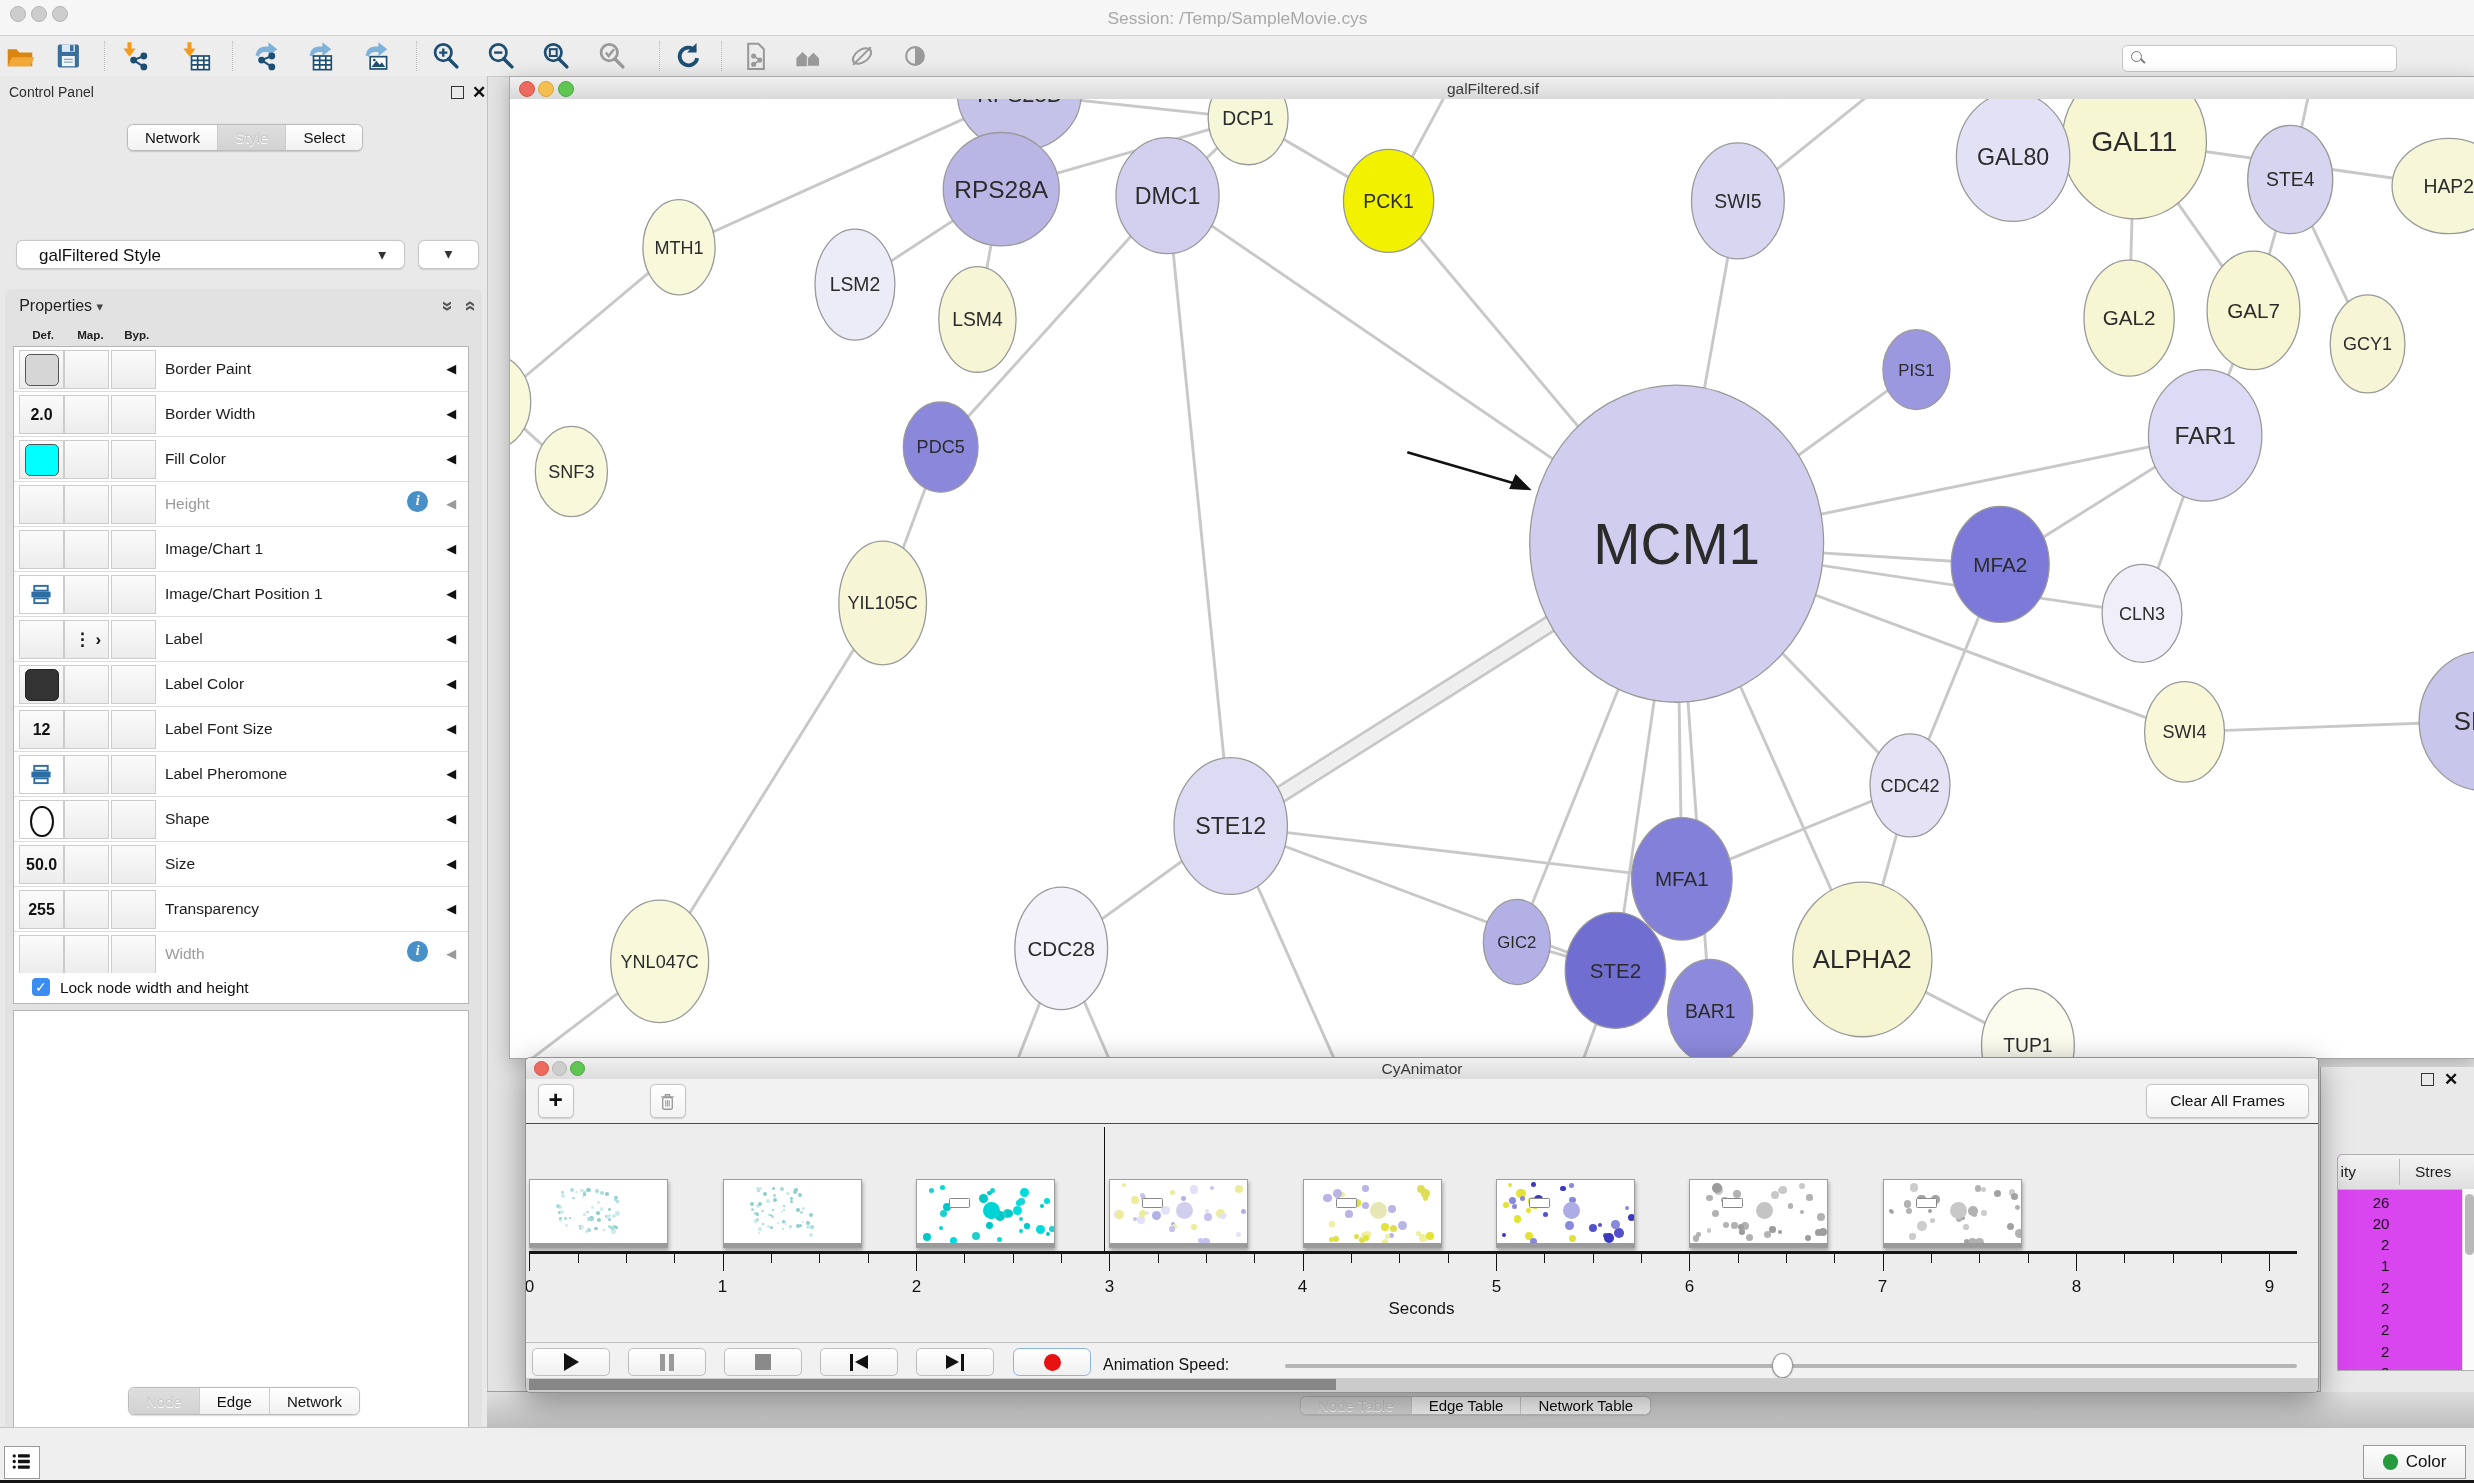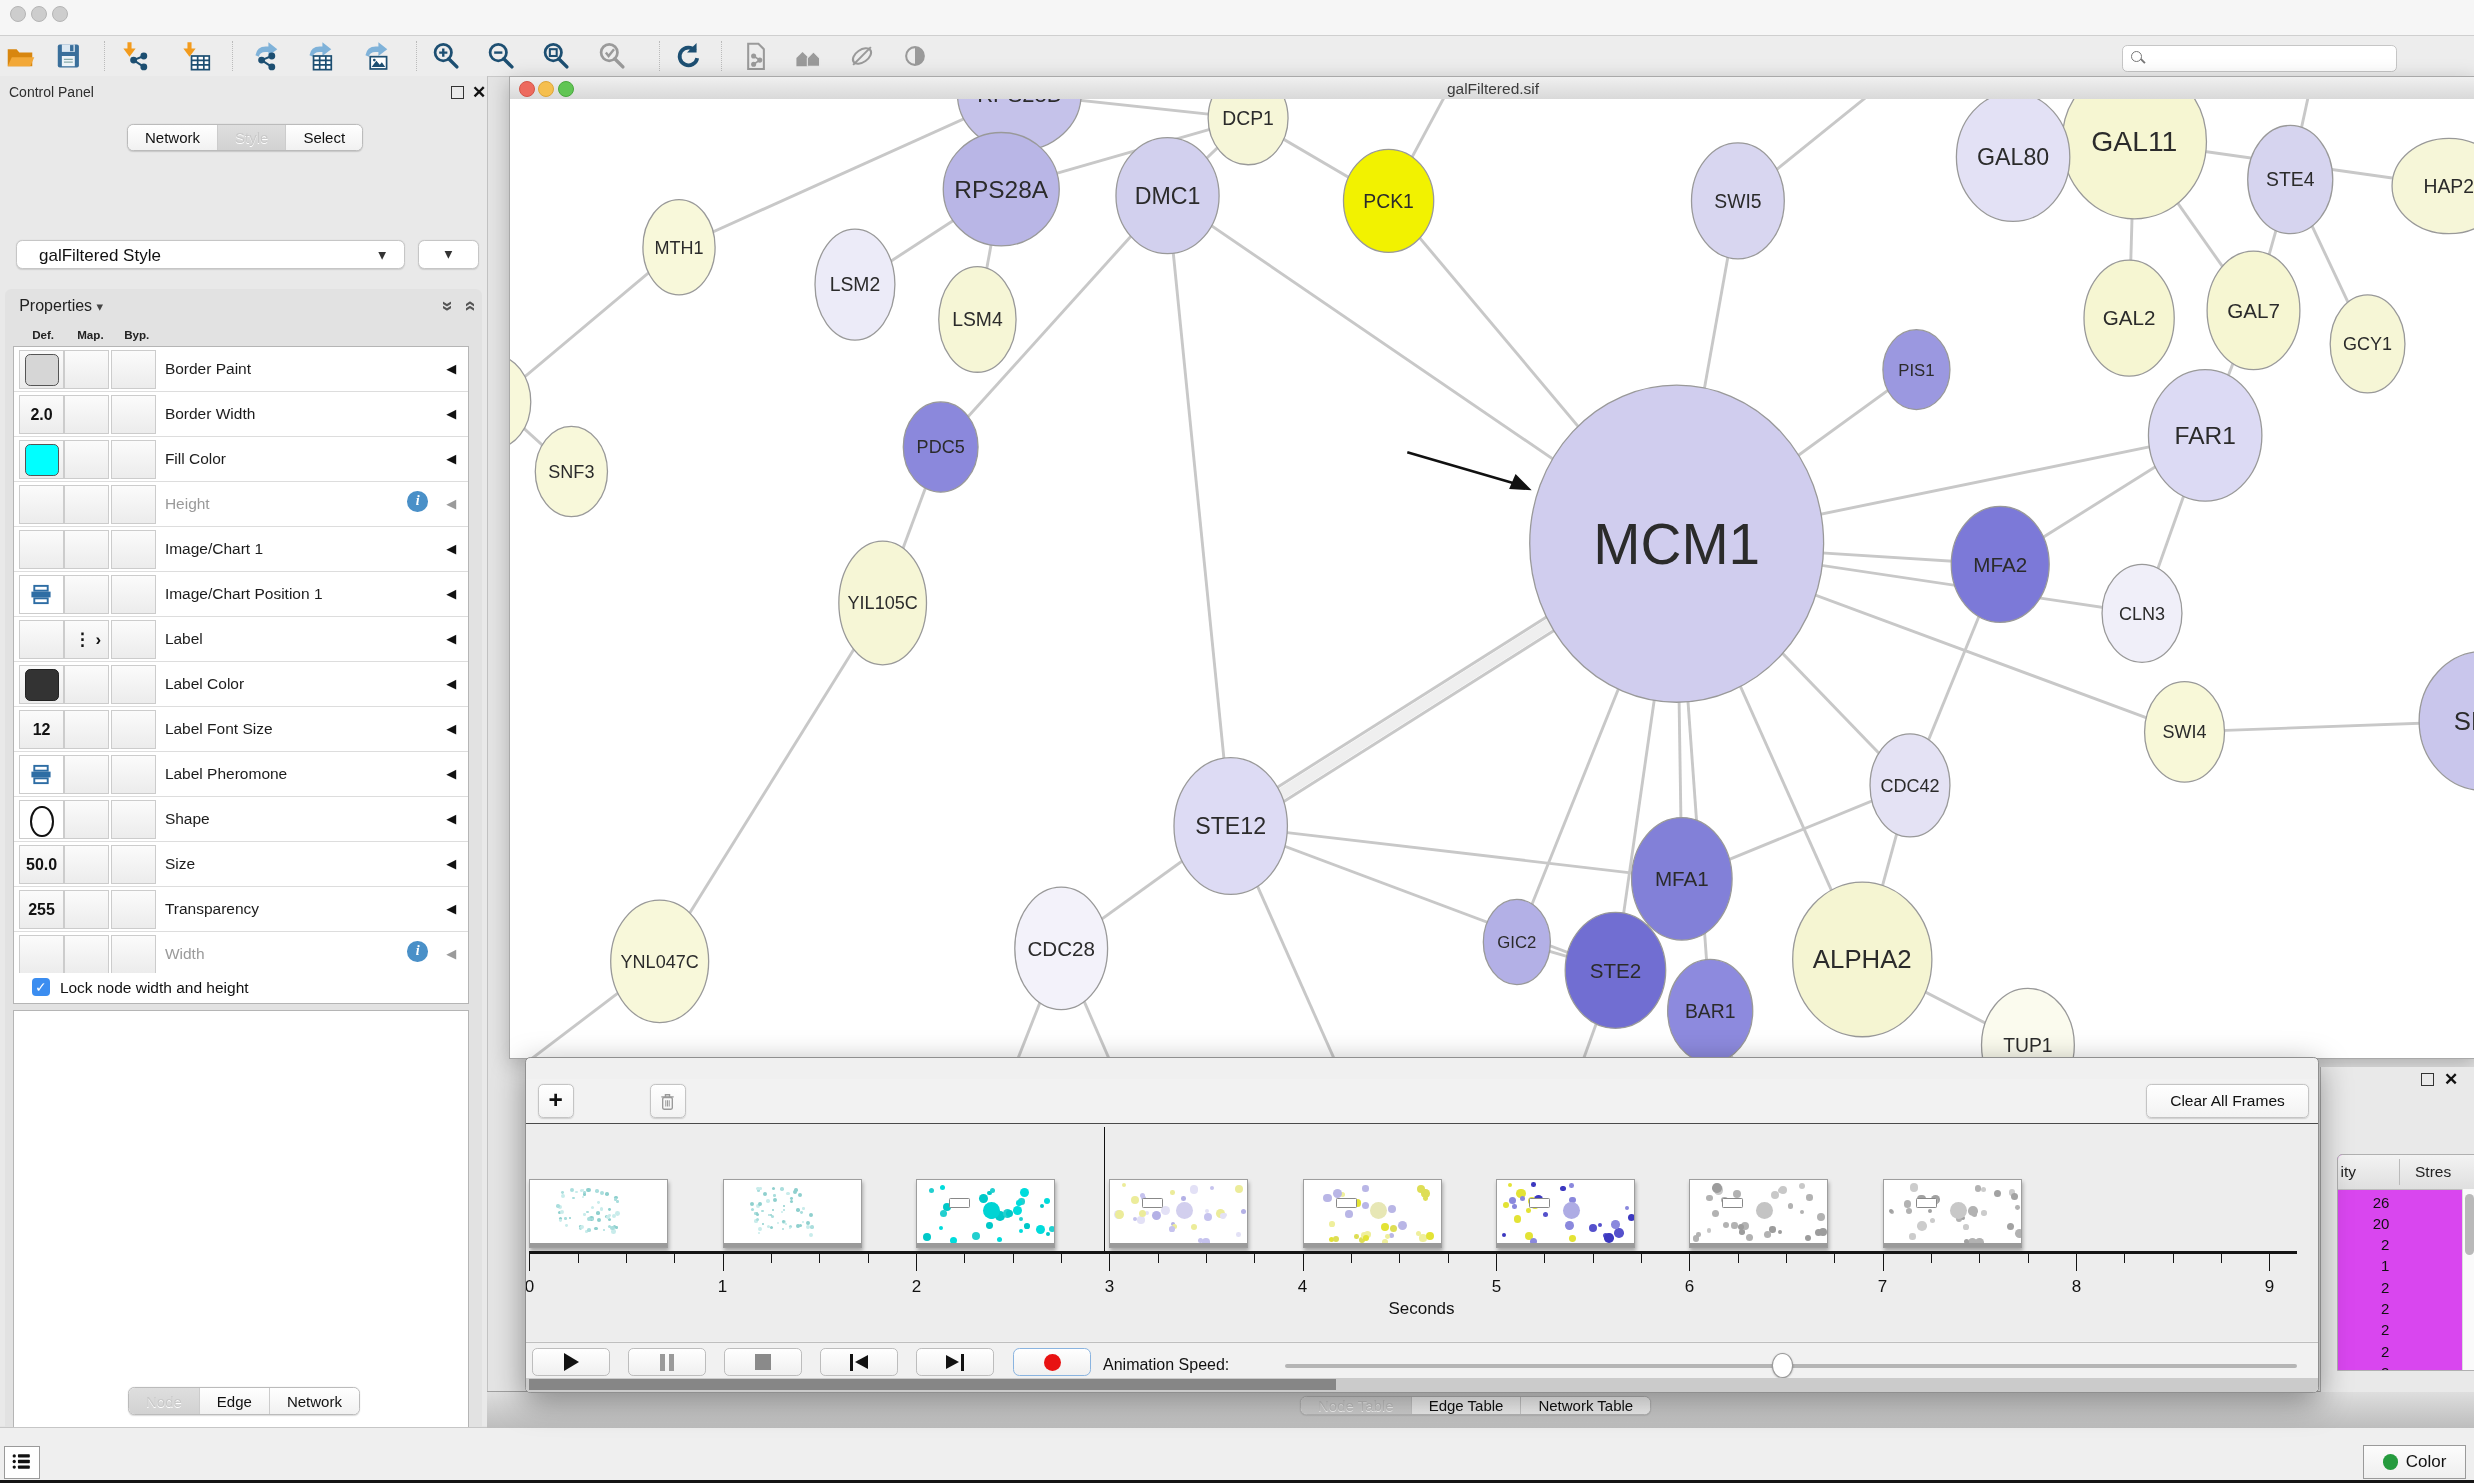--- a/index.html
+++ b/index.html
@@ -125,20 +125,21 @@
   #memory-label{font-size:17px;color:#111}
   #bottom-strip{left:0;top:1480px;width:2475px;height:3.9px;background:#141414}
 </style>
 </head>
 <body>
 
 <div class="abs" id="main-titlebar">
   <span class="tl gray" style="left:10.3px"></span>
   <span class="tl gray" style="left:31px"></span>
   <span class="tl gray" style="left:52px"></span>
+  <span id="main-title">Session: /Temp/SampleMovie.cys</span>
 </div>
 
 <div class="abs" id="main-toolbar">
   <div id="toolbar-buttons">
       <div class="tbtn" style="left: 5.2px;"><svg viewBox="0 0 44 44">
           <path d="M4 12 h13 l4 5 h19 v20 H4z" fill="#d8860f"></path>
           <path d="M4 37 l6 -13 h33 l-6 13z" fill="#f2a838"></path>
         </svg></div>
       <div class="tbtn" style="left: 53px;"><svg viewBox="0 0 44 44">
           <rect x="7" y="5" width="31" height="34" rx="3" fill="#3a6f9b"></rect>
@@ -656,20 +657,26 @@
 
 <div class="abs" id="bottom-band">
   <div class="seg-group" id="table-tabs">
       <div class="seg active">Node Table</div>
       <div class="seg">Edge Table</div>
       <div class="seg">Network Table</div>
     </div>
 </div>
 
 <div class="abs" id="cyanimator">
+  <div id="cy-titlebar">
+    <span class="tl red" style="left:7.7px;top:3.2px;width:13px;height:13px"></span>
+    <span class="tl gray" style="left:26px;top:3.2px;width:13px;height:13px"></span>
+    <span class="tl green" style="left:44px;top:3.2px;width:13px;height:13px"></span>
+    <span id="cy-title">CyAnimator</span>
+  </div>
   <div id="cy-toolbar">
     <div class="cybtn" id="cy-add">+</div>
     <div class="cybtn" id="cy-trash">
       <svg width="17" height="19.3" viewBox="0 0 24 28">
           <path d="M3 7 h18 M9 7 V4 h6 v3" fill="none" stroke="#9a9a9a" stroke-width="2"></path>
           <rect x="5" y="8" width="14" height="17" rx="2" fill="none" stroke="#9a9a9a" stroke-width="2"></rect>
           <path d="M9.5 12 v9 M12 12 v9 M14.5 12 v9" stroke="#9a9a9a" stroke-width="1.5" fill="none"></path>
         </svg>
     </div>
     <div class="cybtn" id="cy-clear">Clear All Frames</div>

